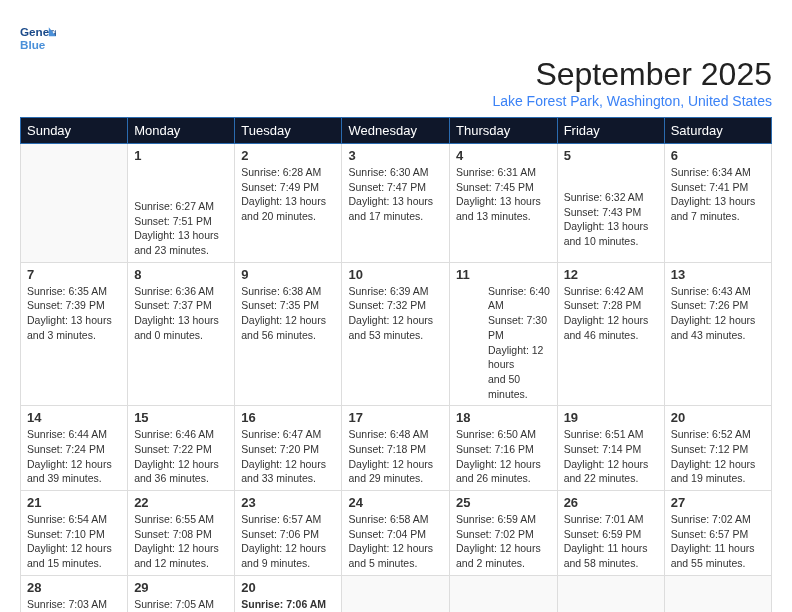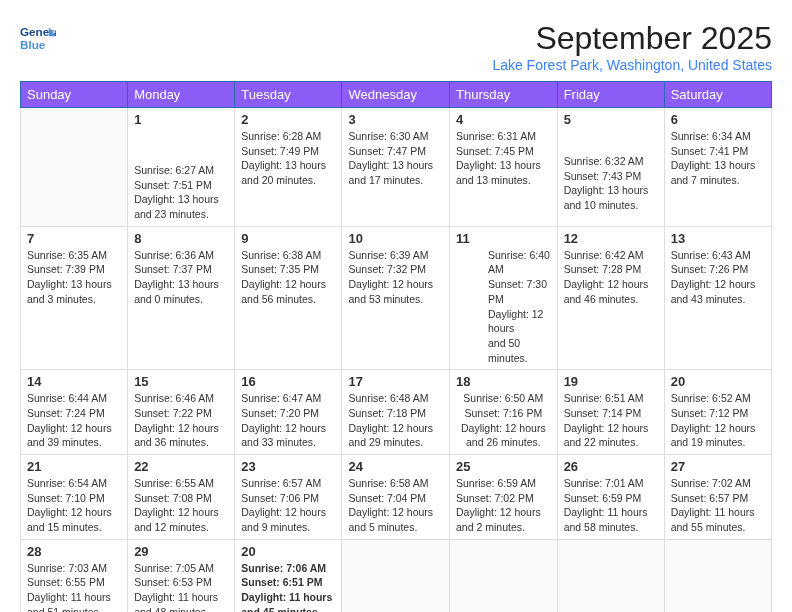--- a/index.html
+++ b/index.html
@@ -28,33 +28,34 @@
       height: 36px;
       margin-right: 4px;
     }
     .title-block {
       text-align: right;
     }
     .month-title {
       font-size: 32px;
       color: #222;
       font-weight: normal;
+      margin-top: 36px;
     }
     .location {
       font-size: 14px;
       color: #3b82f6;
     }
     .calendar {
       width: 100%;
       border-collapse: collapse;
       border: 1px solid #ccc;
       margin-top: 8px;
     }
     .calendar th {
-      background: #8b5cf6;
+      background: #0f172a;
       color: #fff;
       text-align: left;
       padding: 5px 6px;
       font-size: 13px;
       font-weight: normal;
       border: 1px solid #2a6bb0;
     }
     .calendar td {
       vertical-align: top;
       padding: 4px 6px;
@@ -230,21 +231,21 @@
         </td>
         <td>
           <span class="day-num">17</span>
           <div class="day-info" style="white-space: pre-line;">Sunrise: 6:48 AM
 Sunset: 7:18 PM
 Daylight: 12 hours
 and 29 minutes.</div>
         </td>
         <td>
           <span class="day-num">18</span>
-          <div class="day-info" style="white-space: pre-line; text-align: center;">Sunrise: 6:50 AM
+          <div class="day-info" style="white-space: pre-line;">Sunrise: 6:50 AM
 Sunset: 7:16 PM
 Daylight: 12 hours
 and 26 minutes.</div>
         </td>
         <td>
           <span class="day-num">19</span>
           <div class="day-info" style="white-space: pre-line;">Sunrise: 6:51 AM
 Sunset: 7:14 PM
 Daylight: 12 hours
 and 22 minutes.</div>

